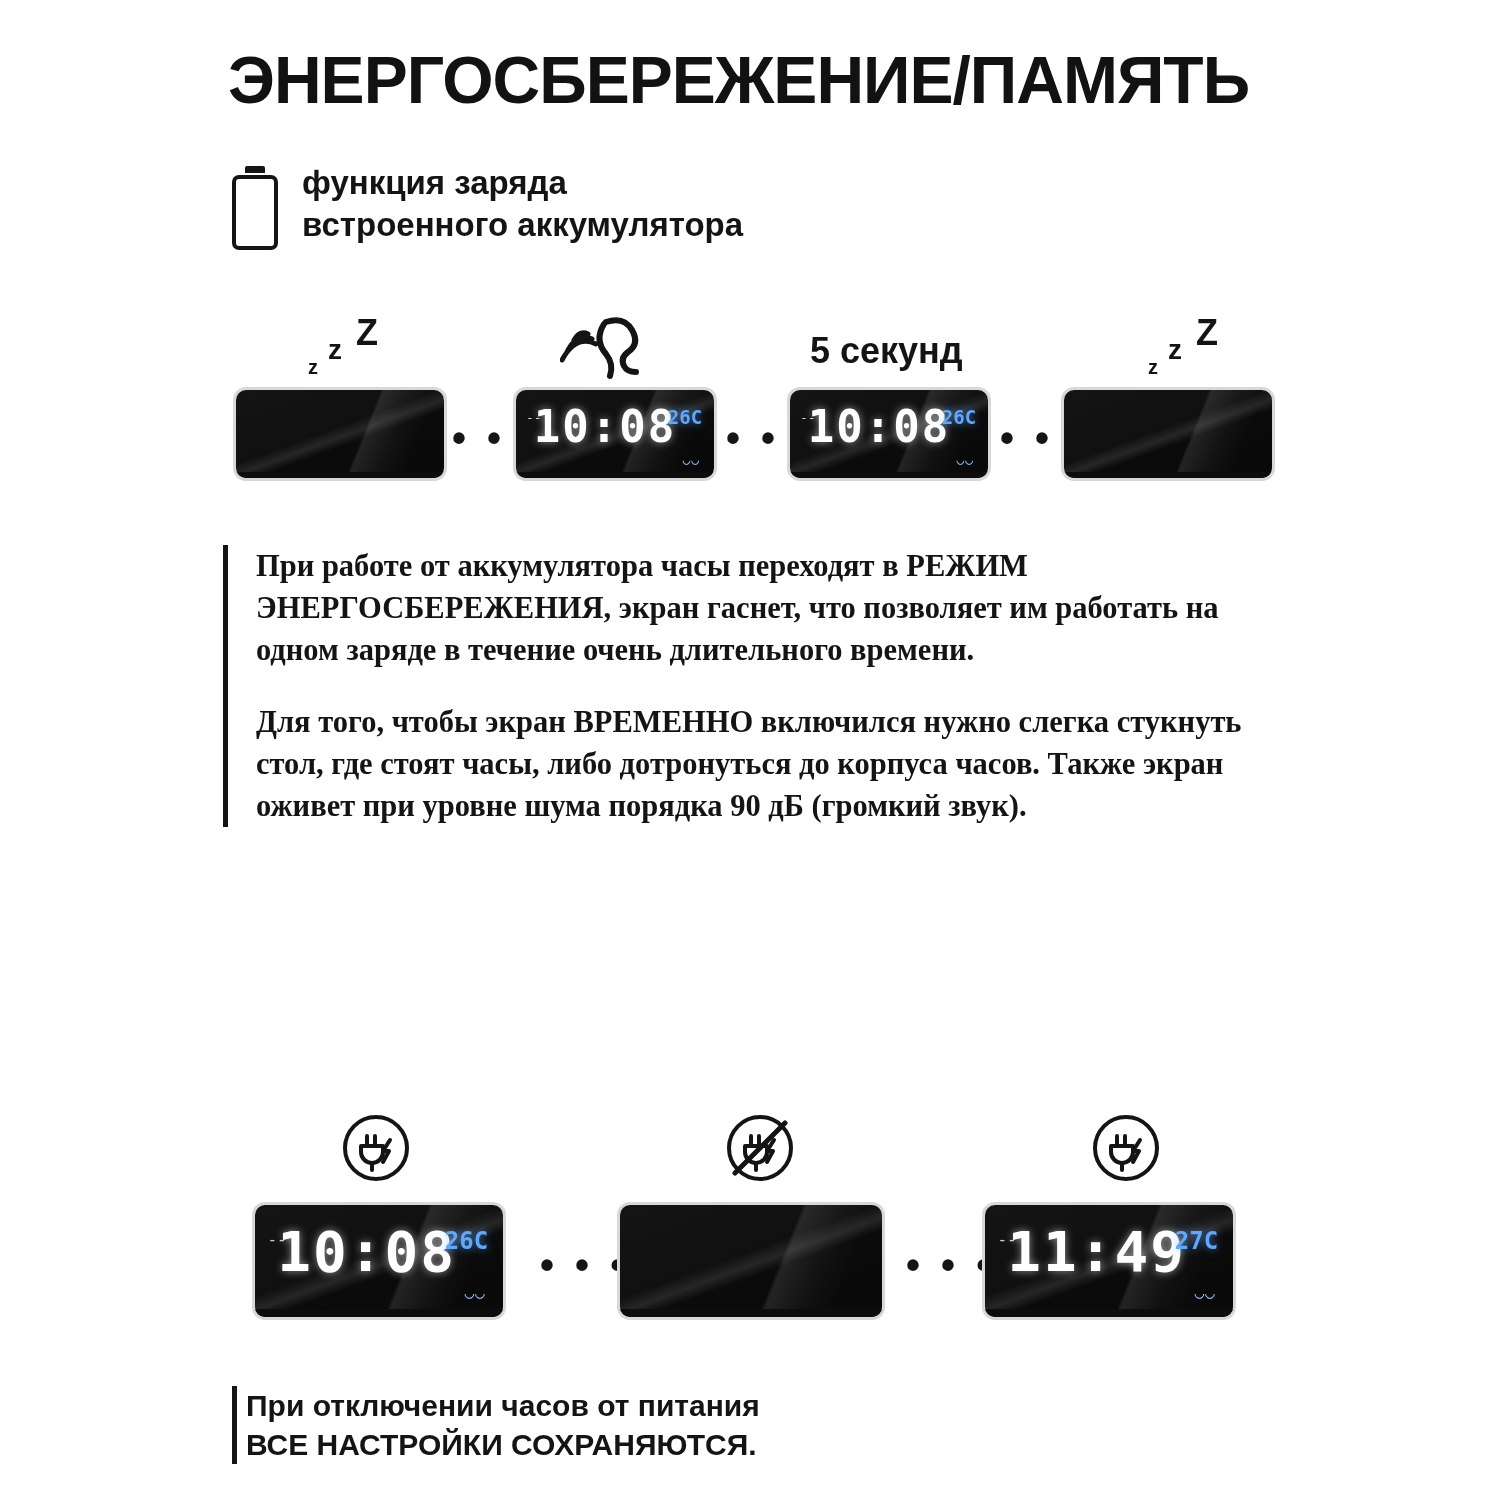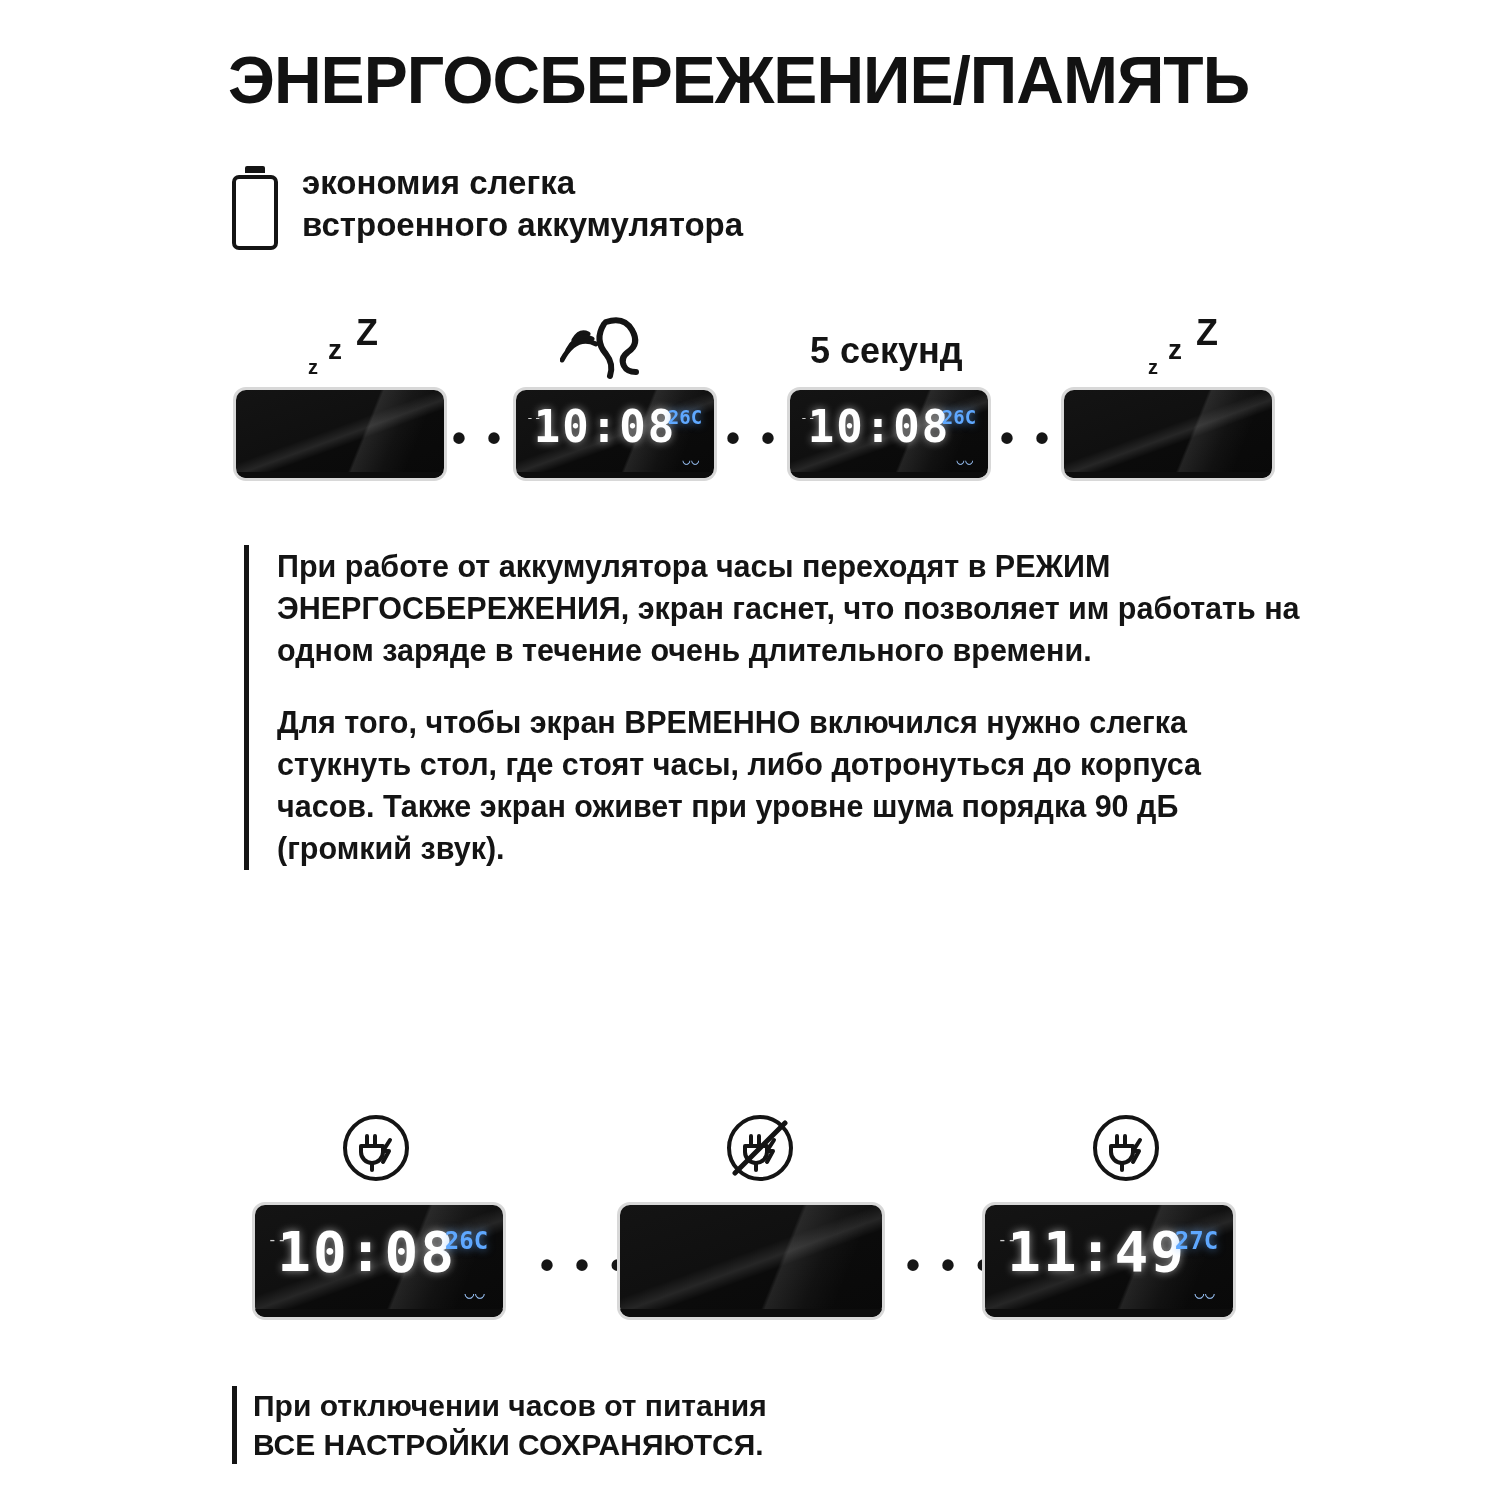--- a/index.html
+++ b/index.html
@@ -247,21 +247,21 @@
     line-height: 1.38;
     color: #141414;
     margin: 0 0 30px 0;
     white-space: pre-line;
   }
   .para:last-child { margin-bottom: 0; }
 
   .footer-block {
     position: absolute;
     border-left: 5px solid #141414;
-    padding-left: 16px;
+    padding-left: 9px;
     box-sizing: border-box;
   }
   .footer-line {
     font-size: 30px;
     font-weight: bold;
     line-height: 1.3;
     color: #141414;
     white-space: pre-line;
   }
 </style>
@@ -270,21 +270,21 @@
 
 <div class="page">
 
   <div class="main-title">ЭНЕРГОСБЕРЕЖЕНИЕ/ПАМЯТЬ</div>
 
   <div class="section-head" style="left:232px; top:162px;">
     <span class="battery-icon">
       <span class="cap"></span>
       <span class="body"><span class="fill"></span></span>
     </span>
-    <span class="head-text">экономия слегка
+    <span class="head-text">функция заряда
 встроенного аккумулятора</span>
   </div>
 
   <div class="zzz" style="left:300px; top:312px;">
     <span class="z1">Z</span>
     <span class="z2">z</span>
     <span class="z3">z</span>
   </div>
 
   <div class="sound-icon" style="left:560px; top:310px;">
@@ -334,21 +334,21 @@
     <span class="base"></span>
   </div>
 
   <div class="ellipsis" style="left:1000px; top:418px;">• • •</div>
 
   <div class="clock off" style="left:1064px; top:390px; width:208px; height:88px;">
     <span class="glare"></span>
       <span class="base"></span>
   </div>
 
-  <div class="para-block" style="left:244px; top:545px; width:1060px;">
+  <div class="para-block" style="left:223px; top:545px; width:1060px;font-family:Liberation Serif, serif;">
     <p class="para">При работе от аккумулятора часы переходят в РЕЖИМ ЭНЕРГОСБЕРЕЖЕНИЯ, экран гаснет, что позволяет им работать на одном заряде в течение очень длительного времени.</p>
     <p class="para">Для того, чтобы экран ВРЕМЕННО включился нужно слегка стукнуть стол, где стоят часы, либо дотронуться до корпуса часов. Также экран оживет при уровне шума порядка 90 дБ (громкий звук).</p>
   </div>
 
 
   <div class="plug-icon" style="left:338px; top:1110px;">
     <svg viewBox="0 0 76 76" width="76" height="76" aria-hidden="true">
       <circle cx="38" cy="38" r="31" fill="none" stroke="#141414" stroke-width="4"></circle>
       <path d="M29 26 v10 M37 26 v10" stroke="#141414" stroke-width="4" stroke-linecap="round"></path>
       <path d="M23 36 h22 v6 a11 11 0 0 1 -11 11 a11 11 0 0 1 -11 -11 z" fill="none" stroke="#141414" stroke-width="4" stroke-linejoin="round"></path>

